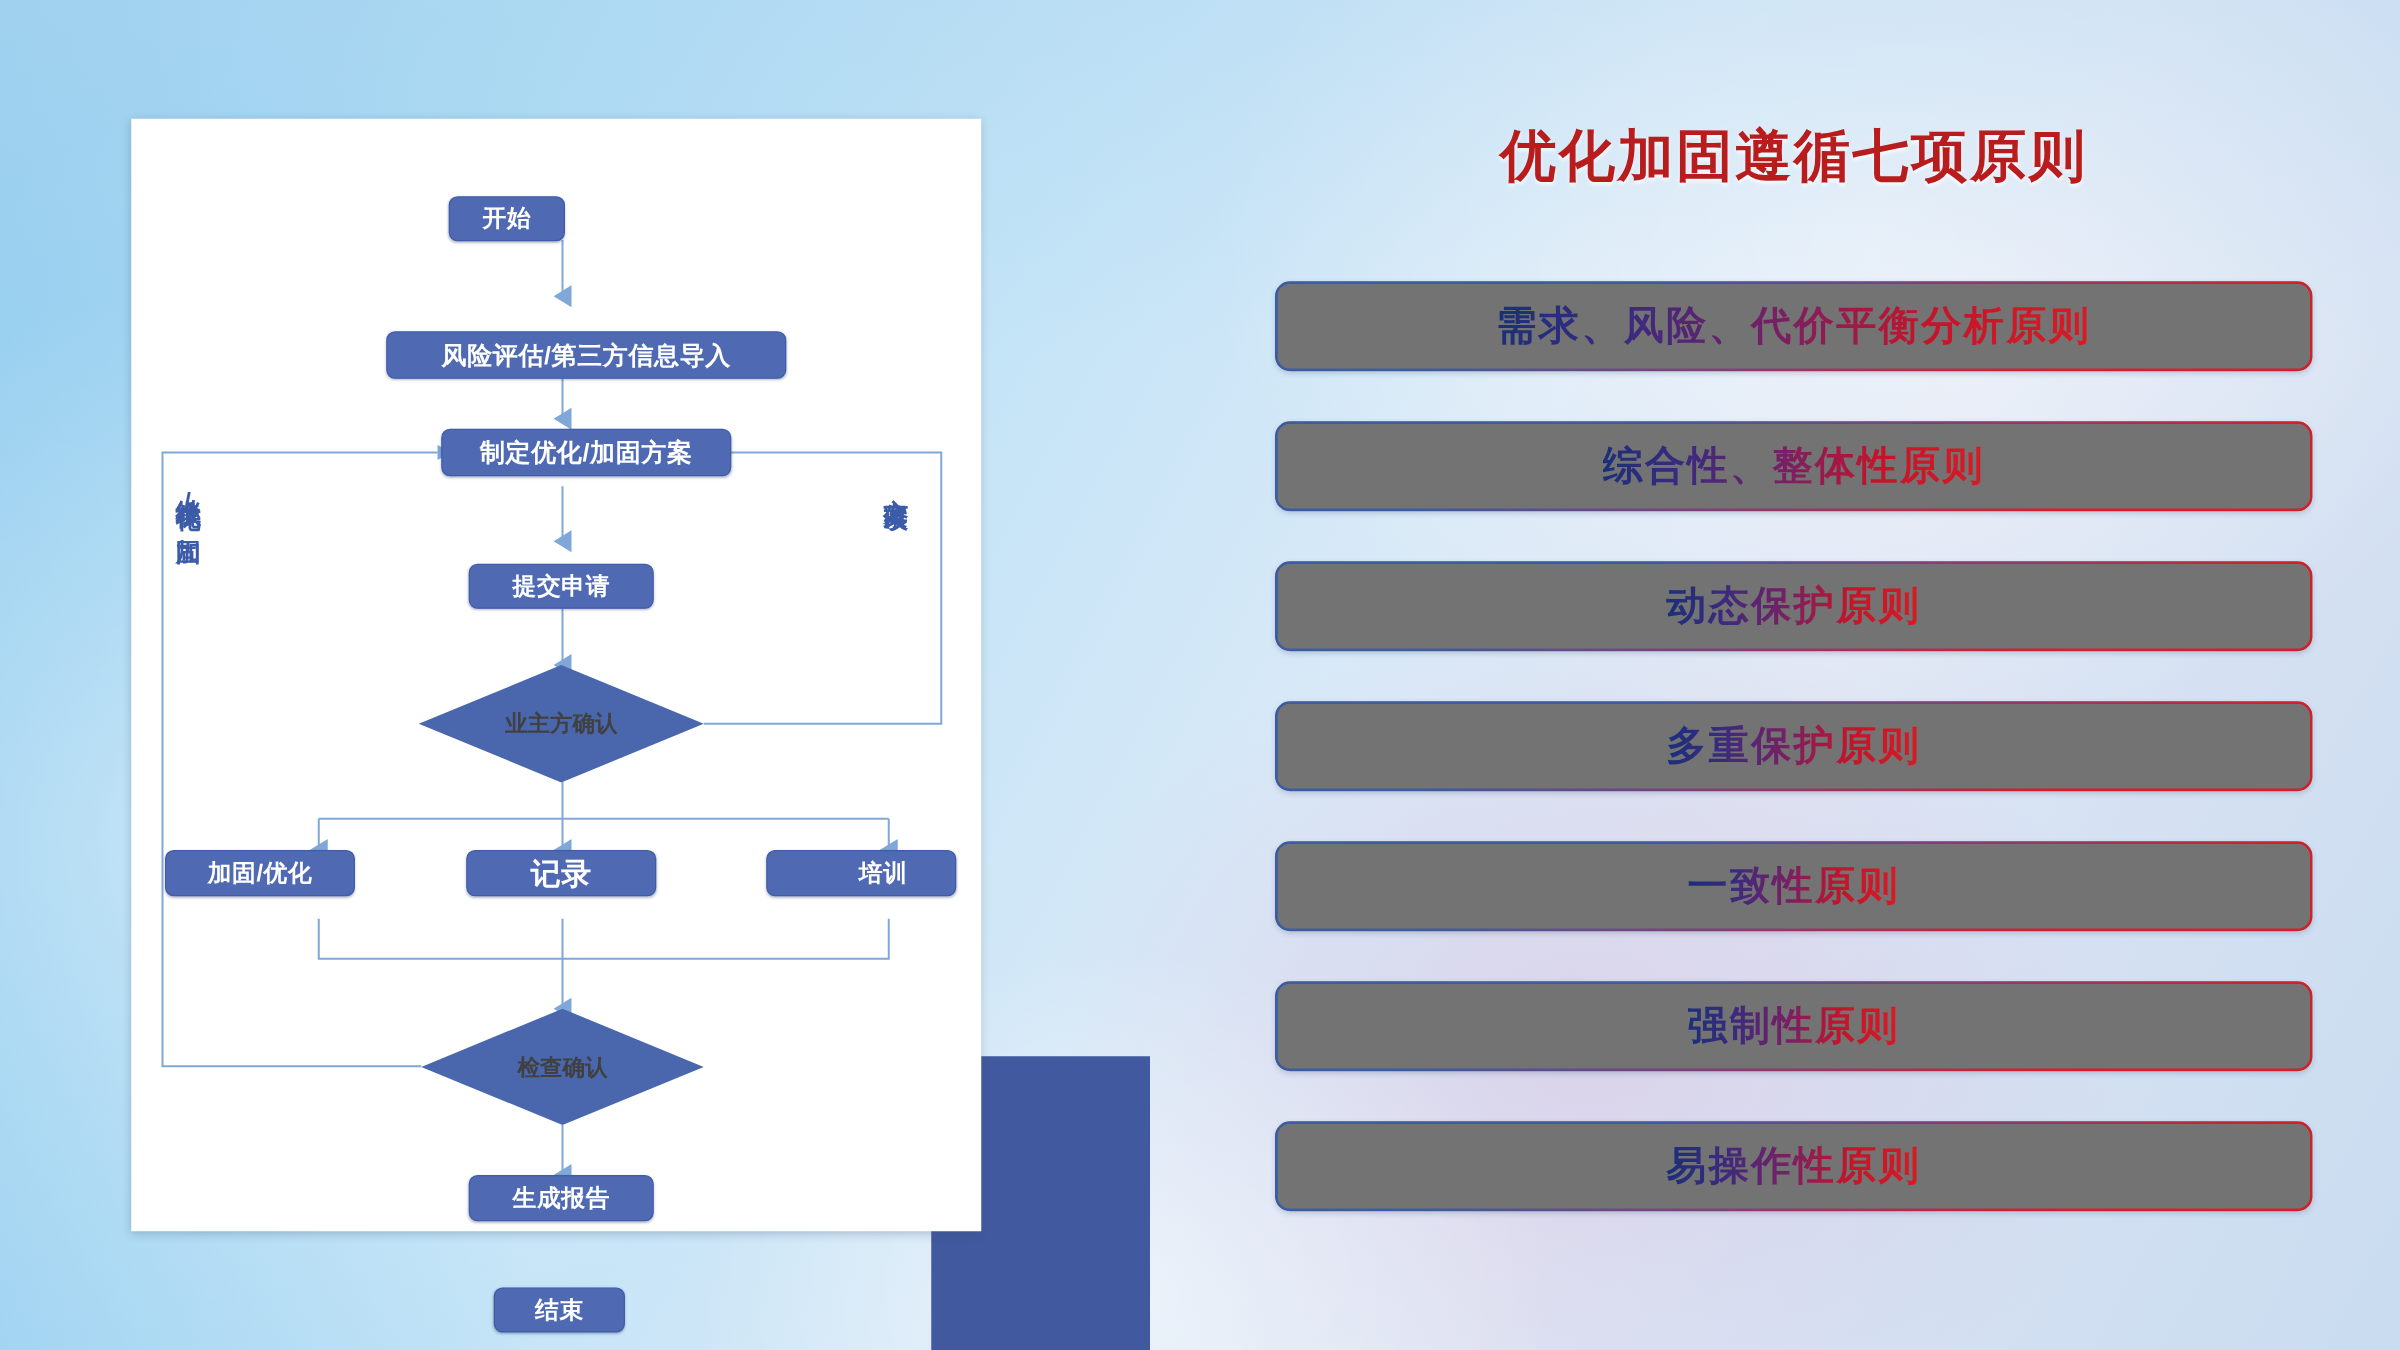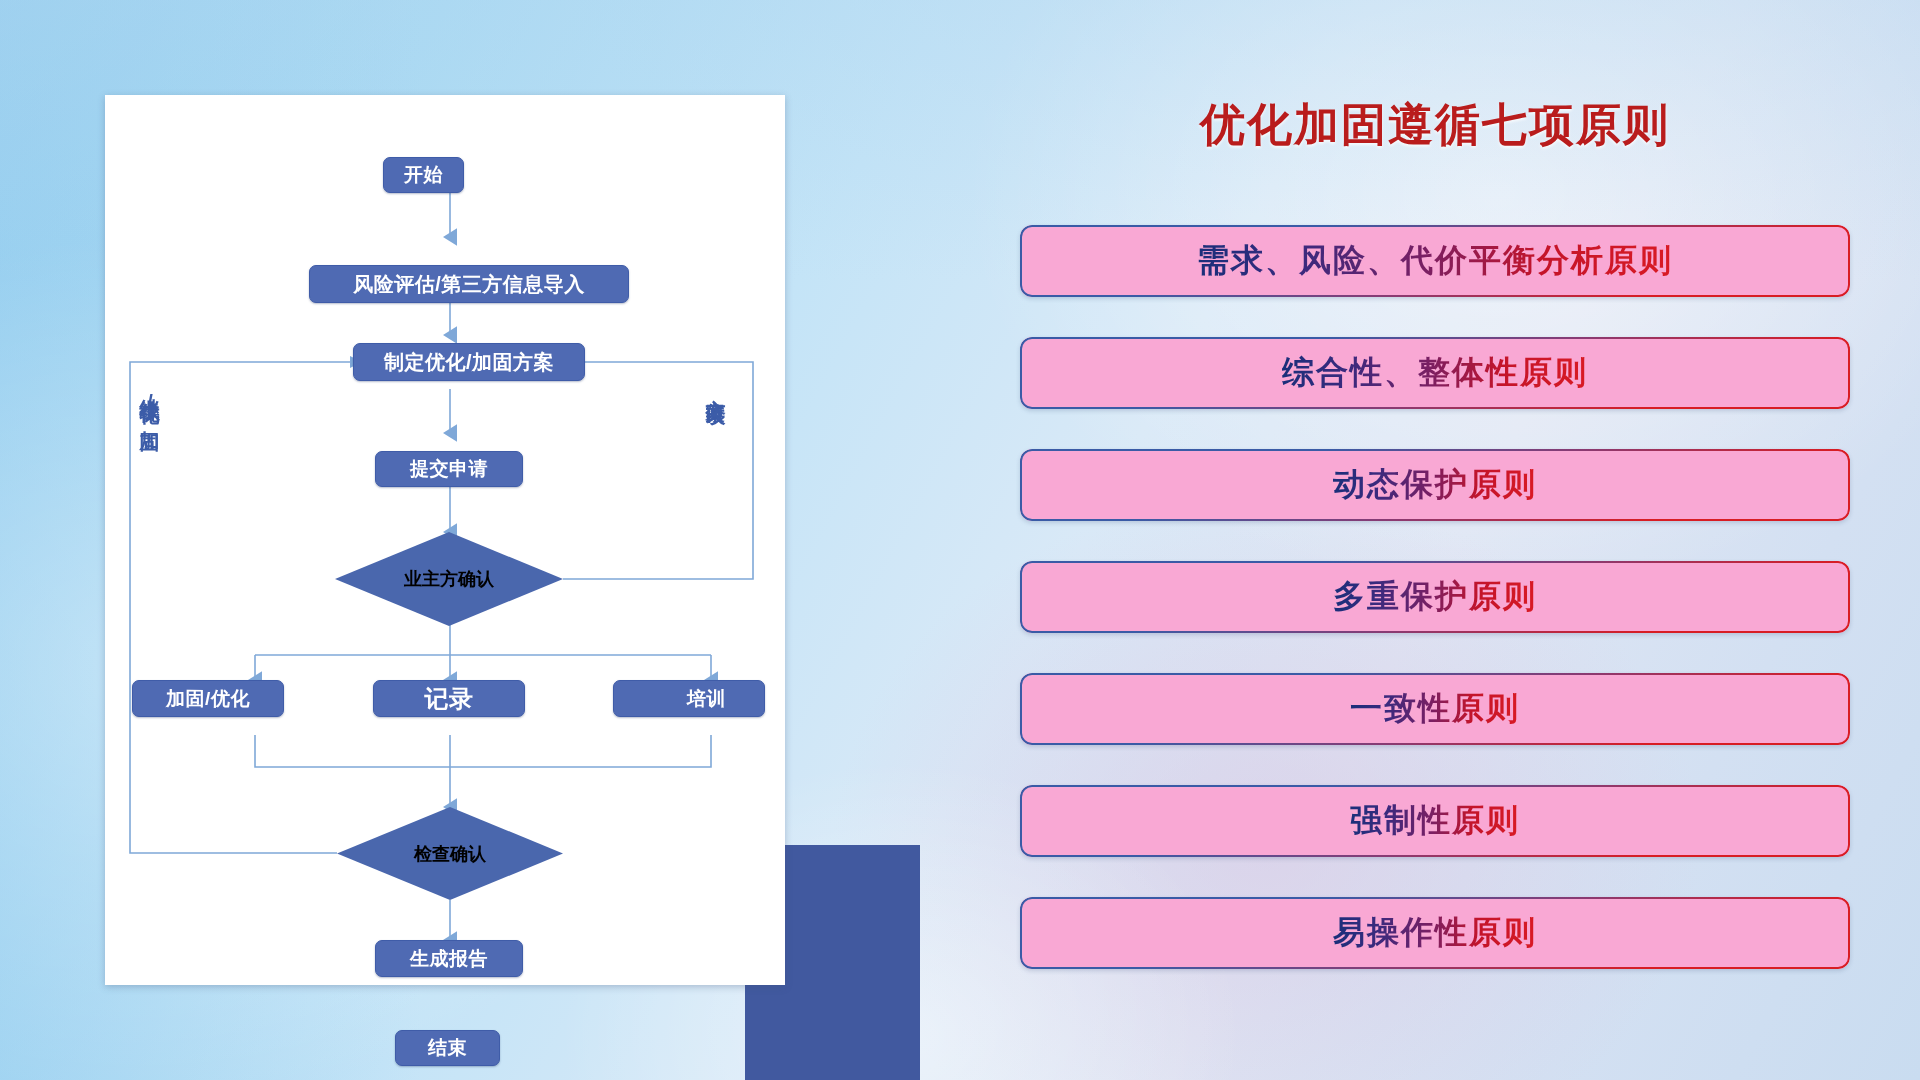--- a/index.html
+++ b/index.html
@@ -46,41 +46,41 @@
     box-shadow:0 2px 7px rgba(60,80,120,.30);
   }
   #flow-svg{position:absolute;left:0;top:0;width:680px;height:890px;}
 
   .node{position:absolute;box-sizing:border-box;display:flex;align-items:center;justify-content:center;}
   .node-box{
     background:#4f6ab3;border:1px solid #3f5ca8;border-radius:7px;
     color:#ffffff;font-weight:bold;letter-spacing:.5px;
     box-shadow:0 1px 2px rgba(40,60,110,.35);
   }
-  .node-diamond{color:#000000;font-weight:bold;}
+  .node-diamond{color:#404040;font-weight:bold;}
   .diamond-shape{position:absolute;inset:0;}
   .diamond-label{position:relative;z-index:2;}
 
   .vlabel{
     position:absolute;color:#3c5ca8;font-weight:bold;
     writing-mode:vertical-rl;text-orientation:upright;
     letter-spacing:2px;line-height:1.05;
   }
 
   
   #right-panel{position:absolute;left:1020px;top:95px;width:830px;height:900px;}
   #right-title{
     position:absolute;left:0;top:0;width:830px;text-align:center;
     font-size:45px;font-weight:bold;color:#b91c1c;letter-spacing:2px;
     text-shadow:0 2px 3px rgba(255,255,255,.75);
   }
   .cards{position:absolute;left:0;top:130px;width:830px;}
   .pcard{
     position:relative;height:72px;margin-bottom:40px;border-radius:12px;
-    background:#f9a8d4;
+    background:#737373;
     display:flex;align-items:center;justify-content:center;
     box-shadow:0 2px 4px rgba(70,90,130,.22);
   }
   .pcard .brd{
     position:absolute;inset:0;border-radius:12px;padding:2px;
     background:linear-gradient(160deg,#3a5ba6 0%,#3a5ba6 30%,#8a3a72 55%,#d81d24 80%,#d81d24 100%);
     -webkit-mask:linear-gradient(#000 0 0) content-box,linear-gradient(#000 0 0);
     -webkit-mask-composite:xor;mask-composite:exclude;
     pointer-events:none;
   }
@@ -146,21 +146,21 @@
 
         <path d="M458,484 L648,484 L648,267 L450,267"></path>
       </g>
 
       <g fill="#7fa8d8">
         <path d="M245,261 L257,267 L245,273 Z"></path>
         <path d="M450,261 L438,267 L450,273 Z"></path>
       </g>
     </svg>
 
-    <div class="node node-box" style="left:278px;top:62px;width:81px;height:36px;font-size:19px;">
+    <div class="node node-box" style="left:254px;top:62px;width:93px;height:36px;font-size:19px;">
       <span>开始</span>
     </div>
 
     <div class="node node-box" style="left:204px;top:160px;width:320px;height:38px;font-size:20px;margin-top:10px;">
       <span>风险评估/第三方信息导入</span>
     </div>
 
     <div class="node node-box" style="left:248px;top:248px;width:232px;height:38px;font-size:20px;">
       <span>制定优化/加固方案</span>
     </div>

